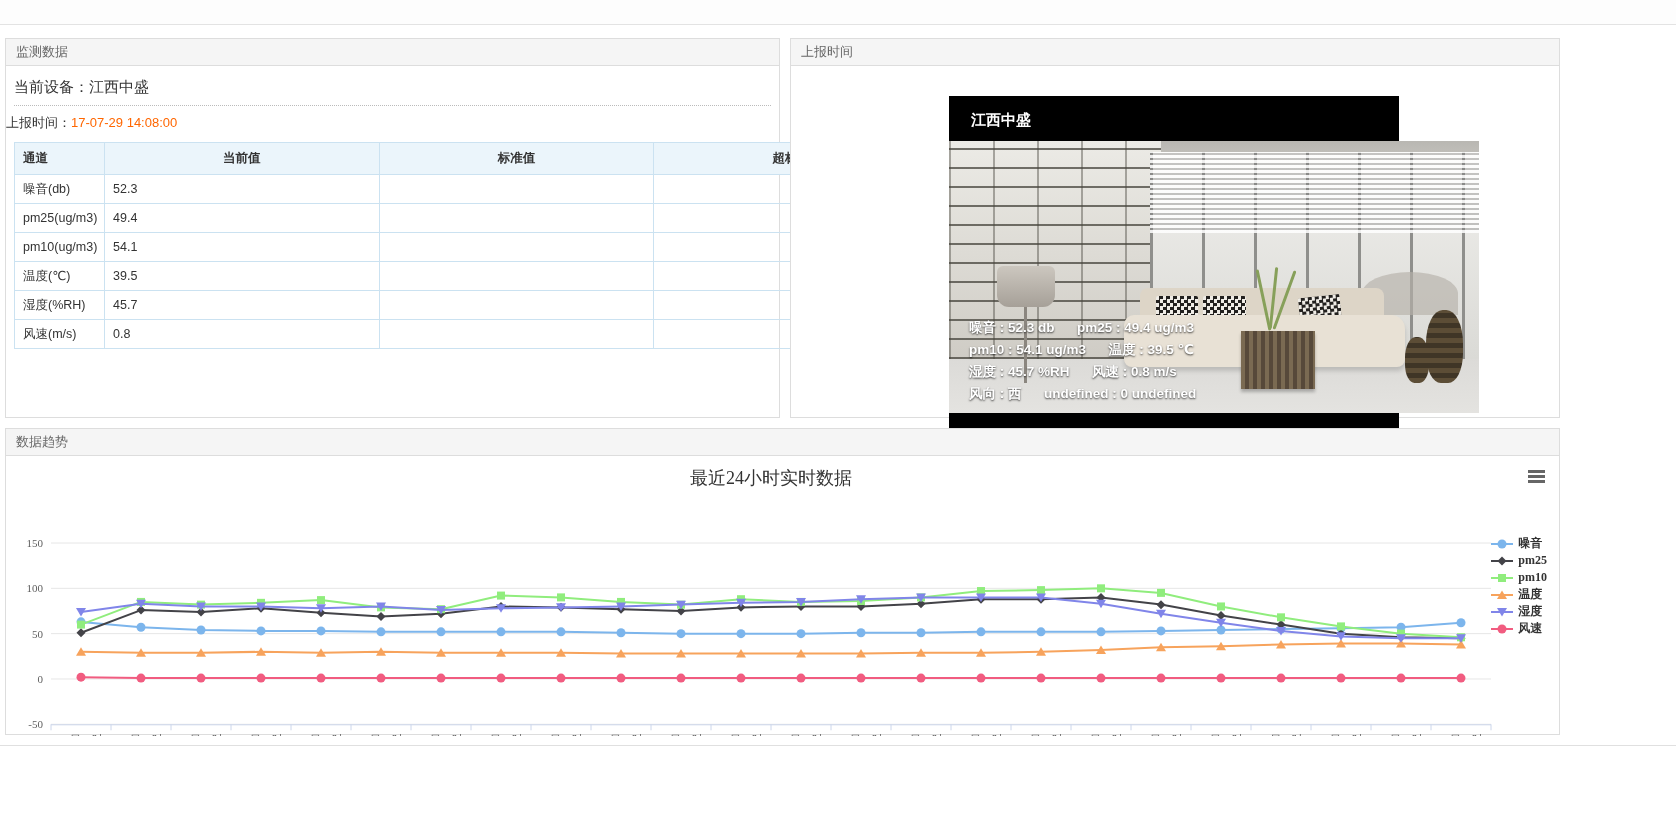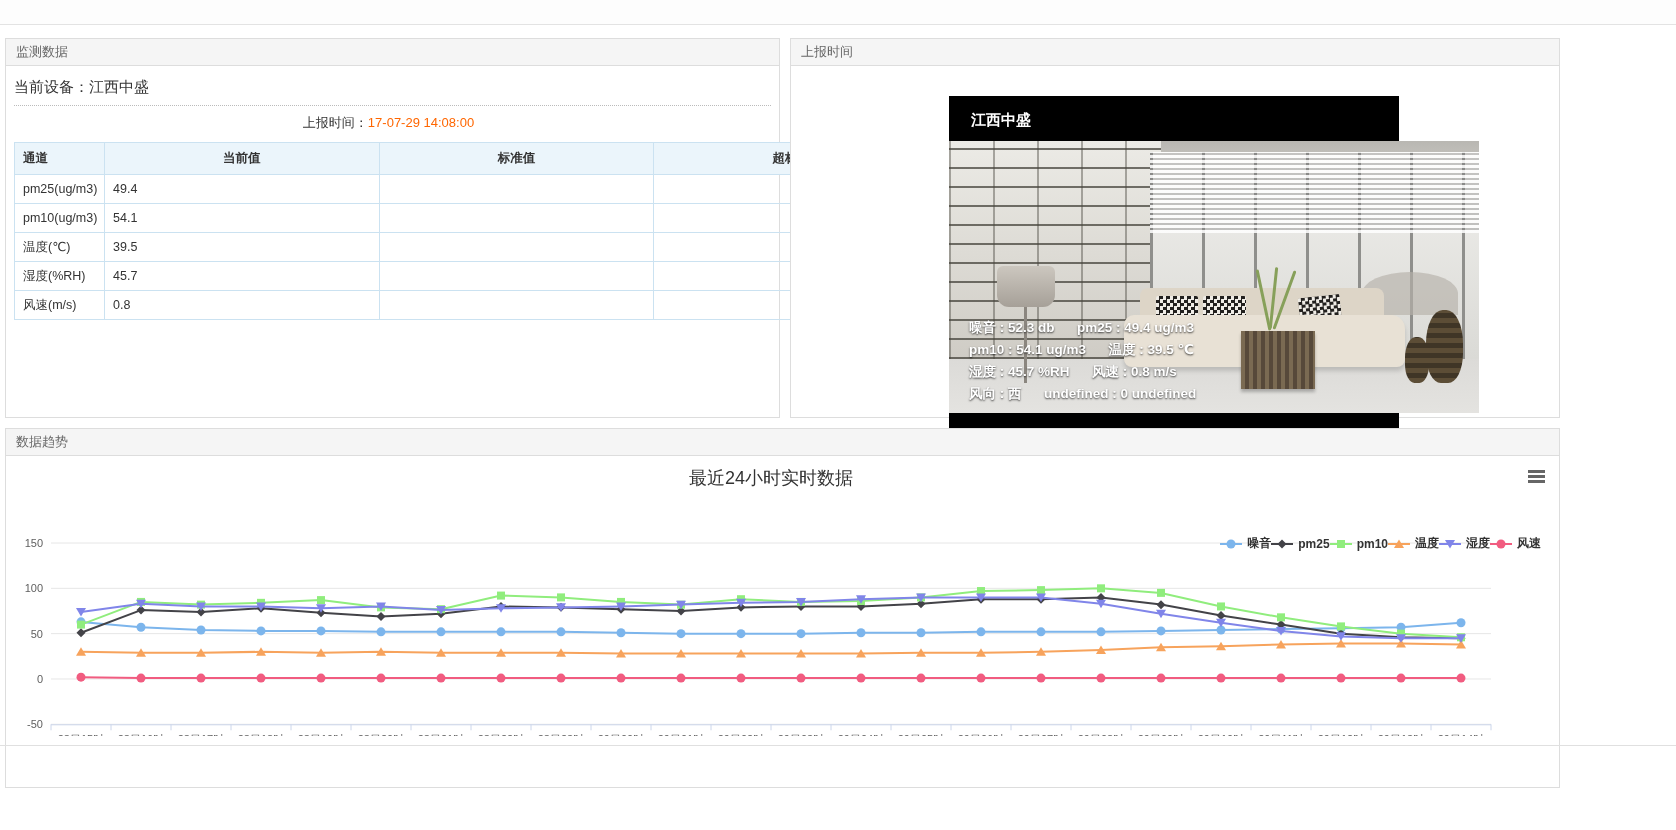--- a/index.html
+++ b/index.html
@@ -8,21 +8,21 @@
   .top-bar { position:absolute; left:0; top:0; width:1676px; height:25px; background:#fdfdfd; border-bottom:1px solid #e3e3e3; }
   .page-bottom-rule { position:absolute; left:0; top:745px; width:1676px; height:0; border-top:1px solid #e0e0e0; }
 
   .panel { position:absolute; background:#fff; border:1px solid #ddd; border-radius:0; }
   .panel-header { height:27px; line-height:26px; background:#f5f5f5; border-bottom:1px solid #ddd; color:#666; font-size:13px; padding-left:10px; }
   .panel-body { position:relative; }
 
   
   #monitor-panel { left:5px; top:38px; width:775px; height:380px; }
   .device-line { margin:12px 8px 0 8px; padding-bottom:8px; font-size:15px; color:#333; border-bottom:1px dotted #bbb; }
-  .report-line { margin:8px 8px 0 0; font-size:13px; color:#333;text-align:center; }
+  .report-line { margin:8px 8px 0 0; font-size:13px; color:#333; }
   .report-time { color:#ff6600; }
   table.monitor { border-collapse:collapse; margin:10px 10px 0 8px; width:915px; font-size:12.5px; table-layout:fixed; }
   table.monitor th, table.monitor td { border:1px solid #cbe2f1; padding:0 8px; height:29px; color:#333; }
   table.monitor th { background:#ebf5fb; font-weight:bold; height:32px; }
   table.monitor th:first-child, table.monitor td:first-child { text-align:left; width:90px; }
   table.monitor th, table.monitor td.c { }
 
   
   #video-panel { left:790px; top:38px; width:770px; height:380px; }
   .video-box { position:absolute; left:158px; top:30px; width:450px; }
@@ -54,25 +54,25 @@
   .vase { position:absolute; background:repeating-linear-gradient(0deg,#5c4d36 0 5px,#3f3526 5px 10px); border-radius:45% 45% 40% 40%; }
   .vase.v1 { right:3%; bottom:11%; width:7%; height:27%; }
   .vase.v2 { right:9.5%; bottom:11%; width:4.5%; height:17%; }
   .video-overlay { position:absolute; left:20px; bottom:8px; color:#fff; font-size:13.5px; font-weight:bold; line-height:22px; white-space:pre; text-shadow:0 1px 2px rgba(0,0,0,.75); }
   .video-controls { height:17px; background:#fafafa; display:flex; align-items:center; padding:0 10px; }
   .play-triangle { width:0; height:0; border-left:9px solid #9a9a9a; border-top:5.5px solid transparent; border-bottom:5.5px solid transparent; margin-right:10px; }
   .time-label { font-size:12px; color:#777; margin-right:14px; }
   .progress-track { flex:1; height:2px; background:#d9d9d9; border-radius:1px; }
 
   
-  #trend-panel { left:5px; top:428px; width:1555px; height:360px; }
+  #trend-panel { left:5px; top:428px; width:1555px; height:307px;font-family:Liberation Serif, serif; }
   #chart-wrap { position:relative; width:1553px; height:280px; }
   #chart-menu { position:absolute; top:14px; right:14px; width:17px; height:13px; display:flex; flex-direction:column; justify-content:space-between; cursor:pointer; }
   #chart-menu span { display:block; height:3px; background:#666; }
-  #chart-legend { position:absolute; top:79px; right:18px; display:flex; }
+  #chart-legend { position:absolute; top:79px; right:12px; display:flex; flex-direction:column; }
   .legend-item { display:flex; align-items:center; height:17px; cursor:pointer; }
   .legend-item svg { margin-right:5px; }
   .legend-label { font-size:12px; font-weight:bold; color:#333; }
 </style>
 </head>
 <body>
 
 <div class="top-bar"></div>
 
 <div class="panel" id="monitor-panel">
@@ -85,20 +85,26 @@
     <table class="monitor">
       <thead>
         <tr>
           <th>通道</th>
           <th>当前值</th>
           <th>标准值</th>
           <th>超标值</th>
         </tr>
       </thead>
       <tbody id="monitor-rows">
+          <tr>
+            <td>噪音(db)</td>
+            <td class="c">52.3</td>
+            <td class="c"></td>
+            <td class="c"></td>
+          </tr>
           <tr>
             <td>pm25(ug/m3)</td>
             <td class="c">49.4</td>
             <td class="c"></td>
             <td class="c"></td>
           </tr>
           <tr>
             <td>pm10(ug/m3)</td>
             <td class="c">54.1</td>
             <td class="c"></td>

